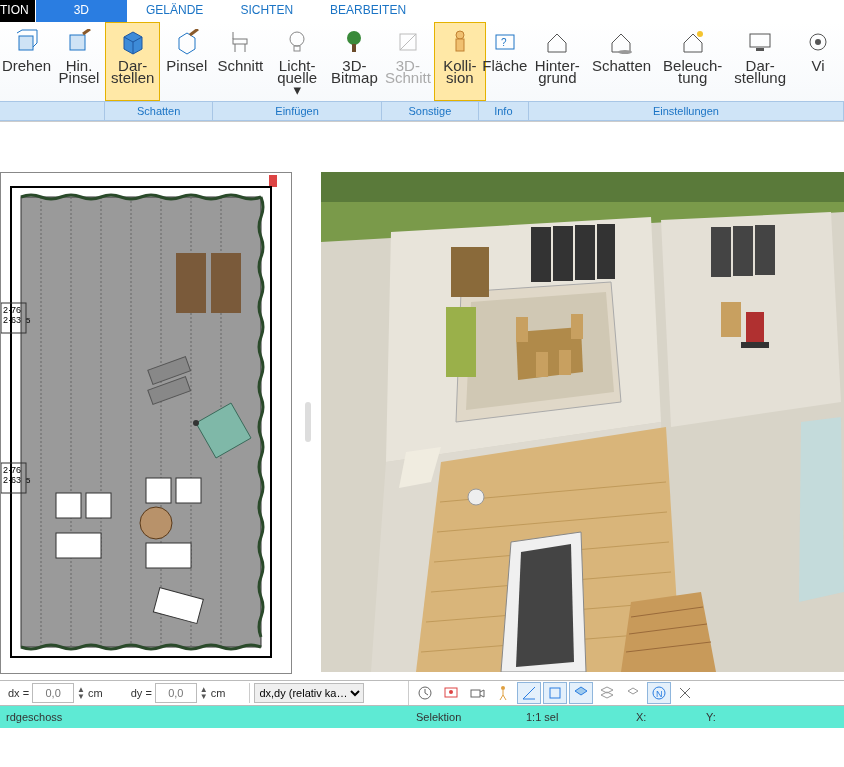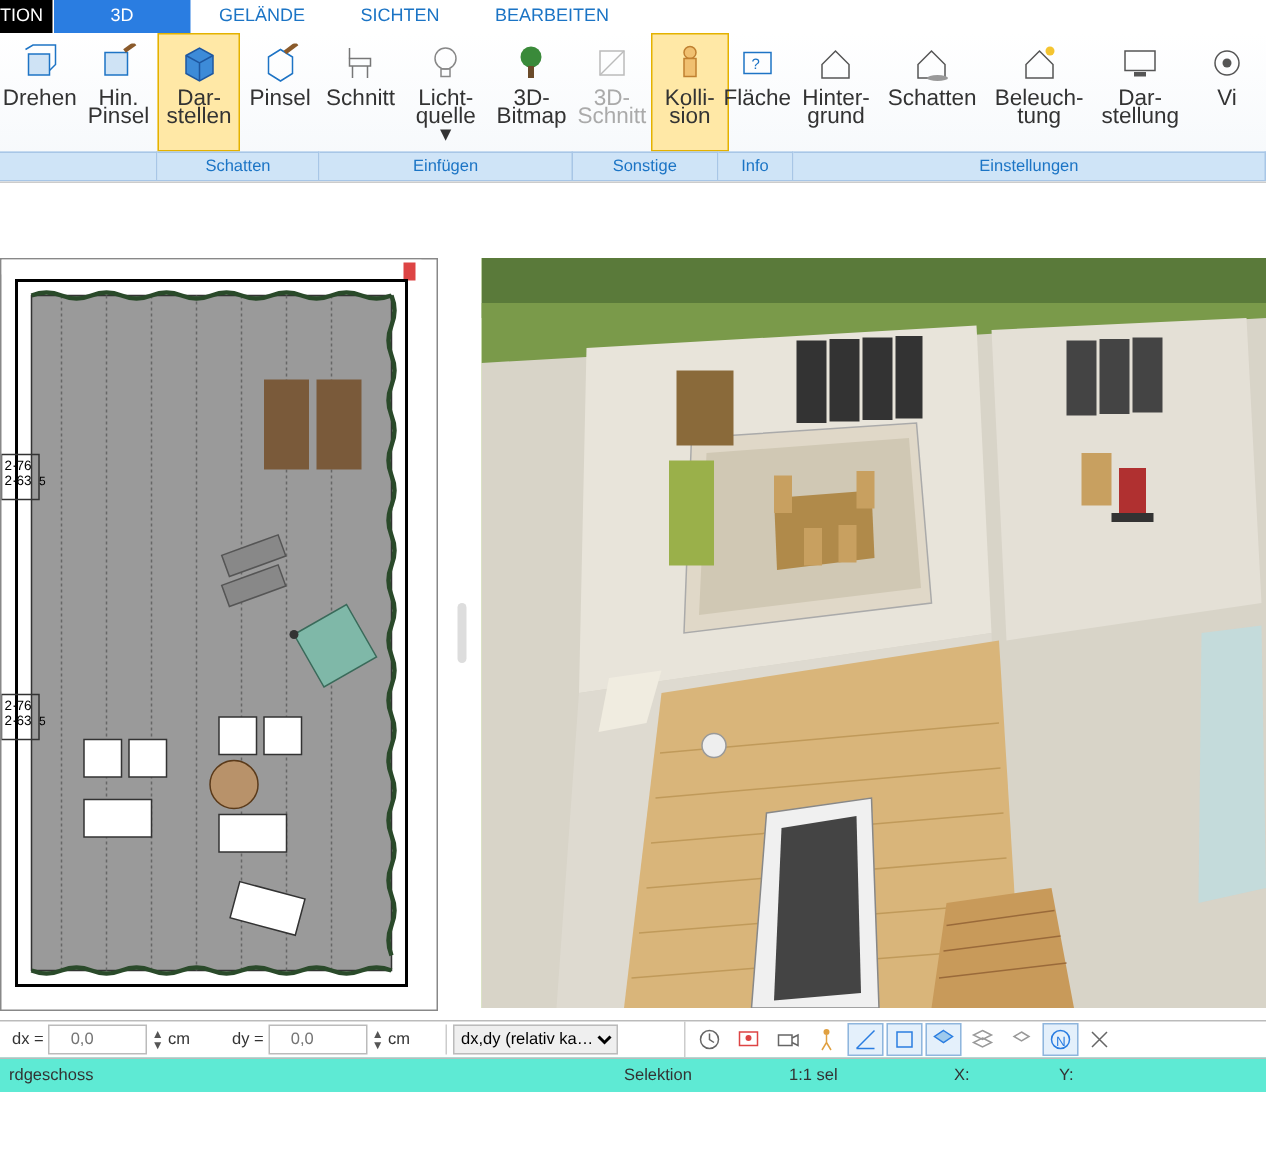--- a/index.html
+++ b/index.html
@@ -17,21 +17,21 @@
 .rbtn .ic{width:28px;height:28px;margin:2px 0 4px 0;display:flex;align-items:center;justify-content:center}
 .rbtn .lbl{font-size:15px;line-height:12px;color:#333;white-space:pre-line}
 .rbtn.dis .lbl{color:#aaa}
 .workspace{position:relative;height:558px;background:#fff;border-top:1px solid #ccc;overflow:hidden}
 .pane2d{position:absolute;left:0;top:50px;width:290px;height:500px;border:1px solid #888;background:#fff}
 .pane3d{position:absolute;left:321px;top:50px;width:523px;height:500px;background:#b7d28b}
 .splitter{position:absolute;left:297px;top:50px;width:22px;height:500px;background:#fff;display:flex;align-items:center;justify-content:center}
 .splitgrip{width:6px;height:40px;background:#ddd;border-radius:3px}
 .plan-svg{width:100%;height:100%}
 .footer{height:24px;border-top:1px solid #bbb;display:flex;align-items:center;font-size:11px;padding:0 4px;gap:20px}
-.footer input{width:36px;height:16px;font-size:11px;color:#999;border:1px solid #bbb;padding:1px 14px;text-align:left}
+.footer input{width:36px;height:16px;font-size:11px;color:#999;border:1px solid #bbb;padding:1px 2px;text-align:center}
 .footer .fsect{display:flex;align-items:center;gap:3px;padding:0 4px}
 .footer .spin{display:flex;flex-direction:column;line-height:7px;font-size:8px;color:#555;cursor:pointer}
 .footer select{font-size:11px;height:20px;border:1px solid #bbb}
 .statusbar{height:22px;background:#5eead4;border-top:1px solid #bbb;display:flex;align-items:center;font-size:11px;padding:0 6px;gap:40px}
 .statusbar .cell{min-width:70px}
 .toolstrip{display:flex;align-items:center;height:24px;border-left:1px solid #ccc;padding:0 4px;gap:2px}
 .tbtn{width:22px;height:20px;display:flex;align-items:center;justify-content:center;cursor:pointer;border:1px solid transparent}
 .tbtn.on{border:1px solid #8fb6dd;background:#e4f0fb}
 svg{display:block}
 </style>

